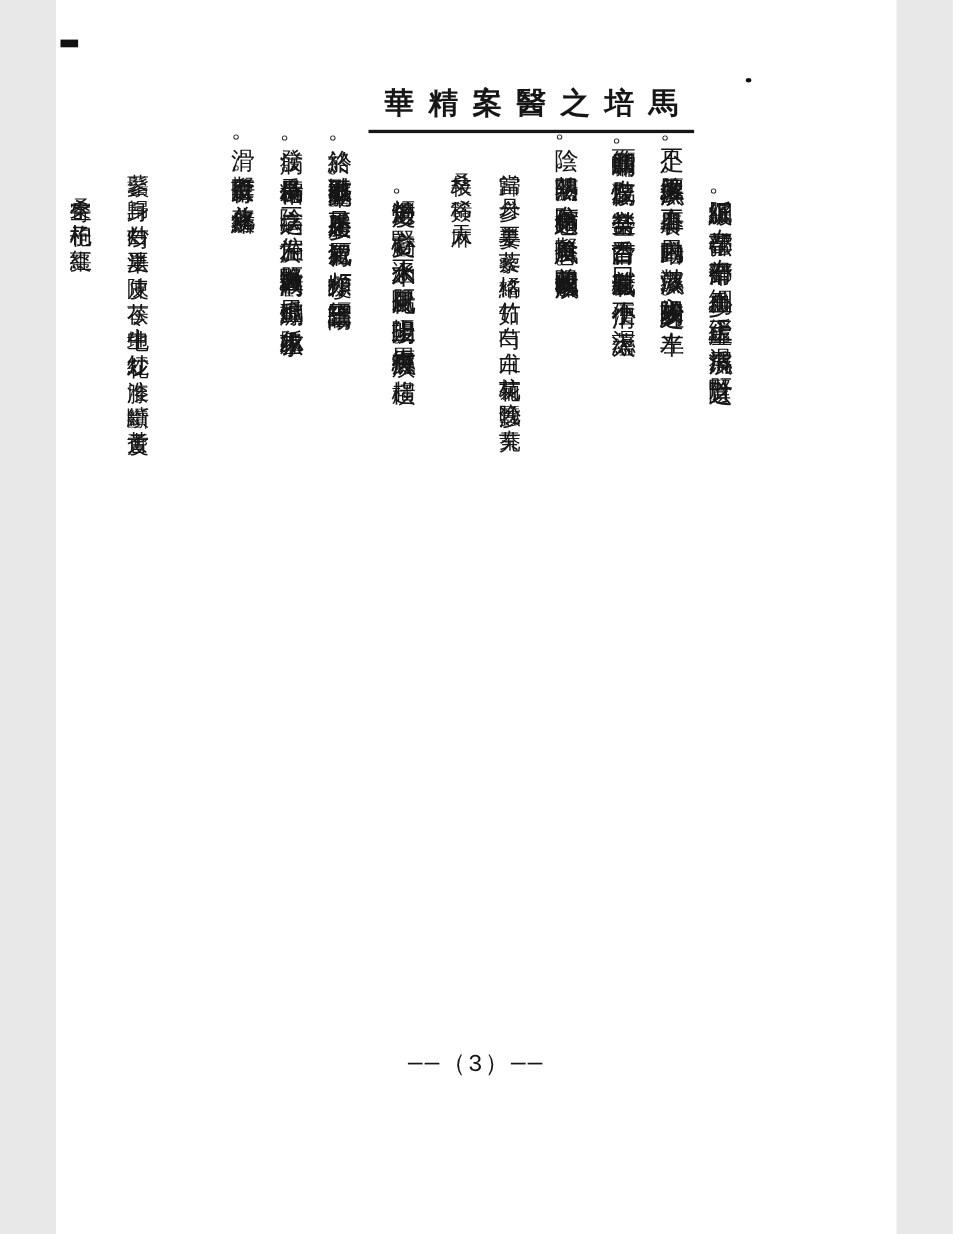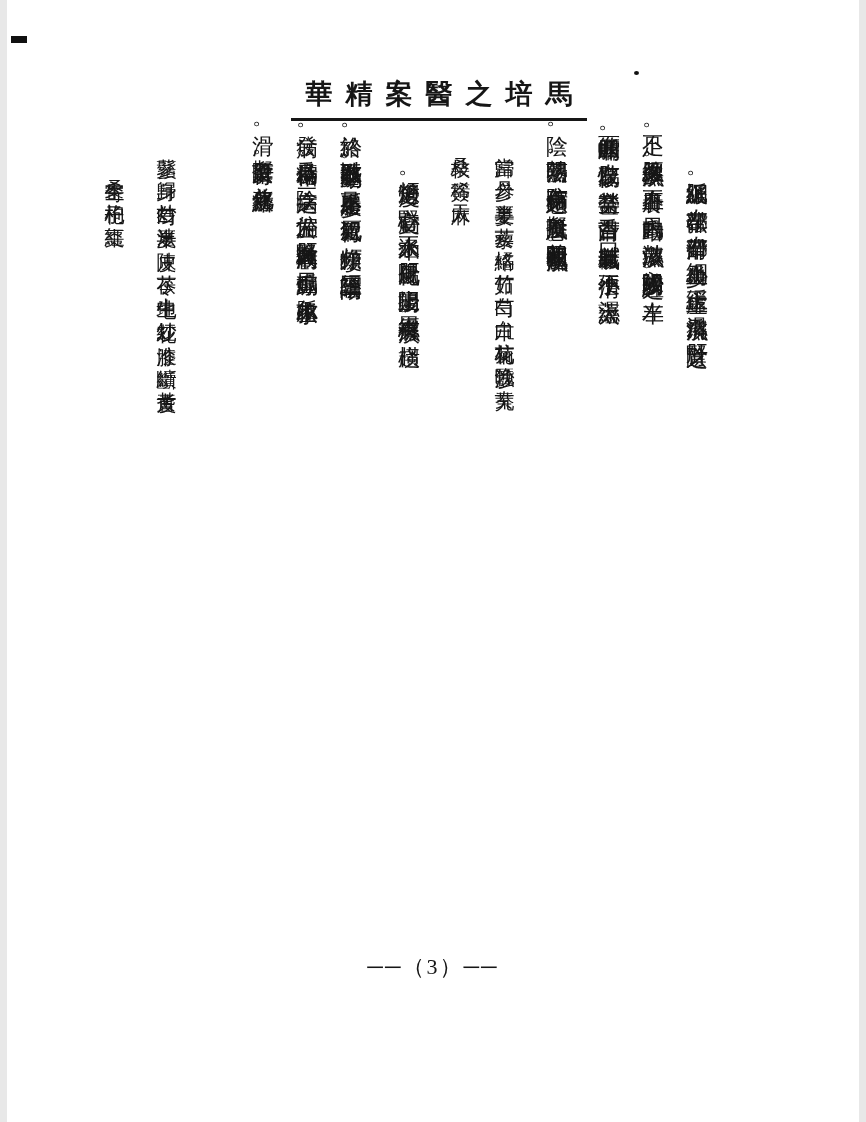--- a/index.html
+++ b/index.html
@@ -1,23 +1,23 @@
 <!DOCTYPE html>
 <html><head>
 <meta charset="utf-8">
 <style>
   html, body { margin: 0; padding: 0; background: #e8e8e8; }
   .page {
     position: relative;
-    width: 852px;
+    width: 764px;
     height: 1122px;
     margin: 0 auto;
     background: #ffffff;
     color: #161616;
-    font-family: Liberation Serif, serif;
+    font-family: Liberation Mono, monospace;
     overflow: hidden;
   }
   
   .title-wrap {
     position: absolute;
     top: 76px;
     left: 284px;
     width: 296px;
     text-align: center;
     border-bottom: 3px solid #161616;

